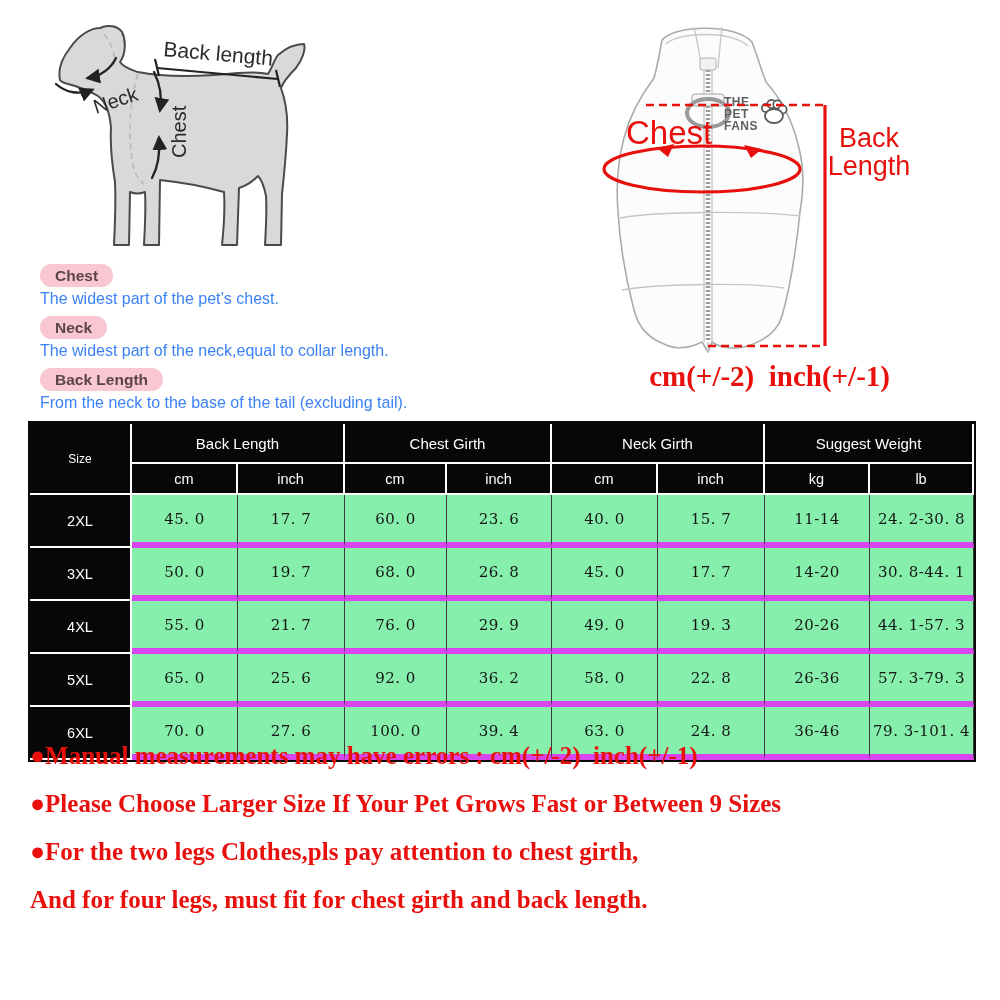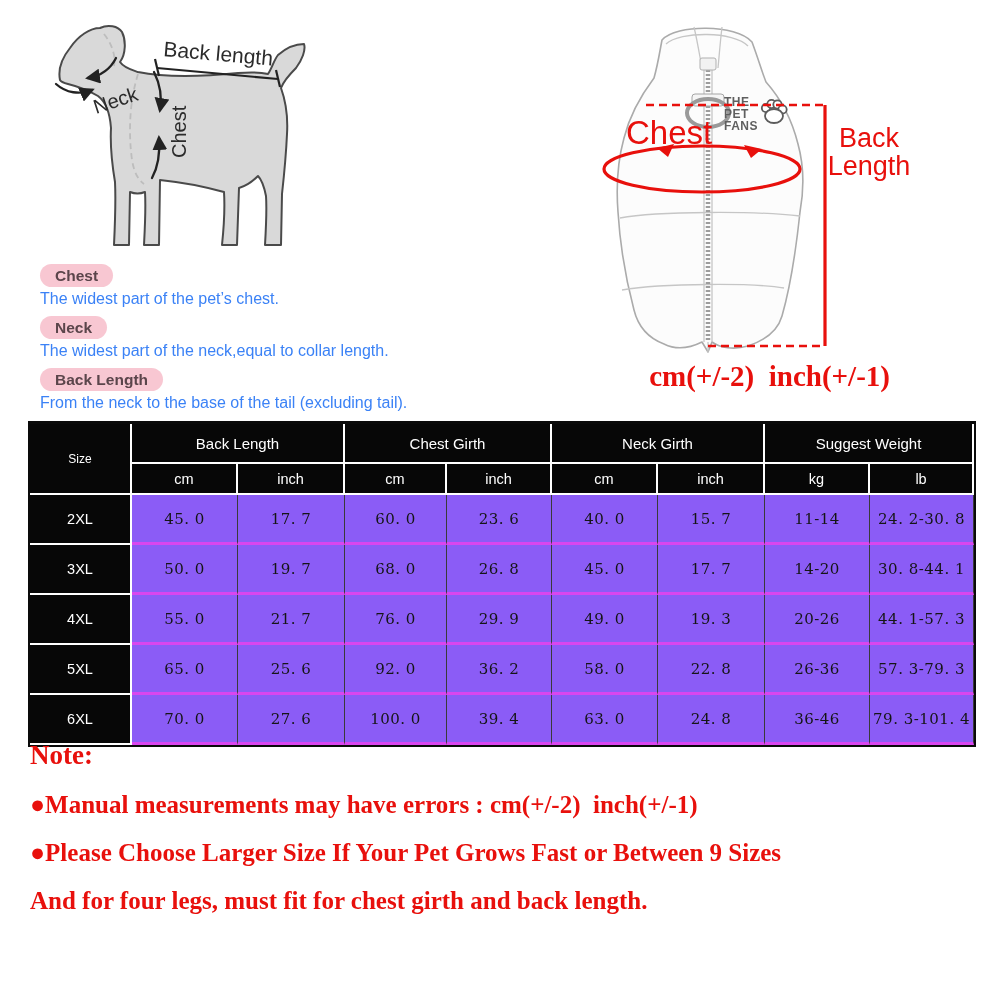--- a/index.html
+++ b/index.html
@@ -40,22 +40,22 @@
   
   .size-table{position:absolute;left:28px;top:421px;width:944px;border-spacing:0;table-layout:fixed;
         border:2px solid #0a0a0a;border-top-width:3px;}
   .size-table th,.size-table td{padding:0;text-align:center;vertical-align:middle;}
   .hblk{background:var(--table-header-bg,#070707);color:#fff;font-weight:normal;
         border-right:2px solid #fff;border-bottom:2px solid #fff;}
   .grp{height:38px;font-size:15px;}
   .unit{height:29px;font-size:14.5px;}
   .size-h{font-size:12px;}
   .size-c{font-size:14.5px;}
-  .size-table td{height:47px;background:#8b5cf6;color:#151515;
-        border-right:1px solid #3a3a3a;border-bottom:3px solid #d946ef;
+  .size-table td{height:47px;background:#86efac;color:#151515;
+        border-right:1px solid #3a3a3a;border-bottom:6px solid #d946ef;
         font-family:"DejaVu Serif",serif;font-size:15px;letter-spacing:.5px;white-space:pre;}
 
   
   .notes{position:absolute;left:30px;top:740px;width:950px;color:var(--accent-red,#e8100c);
         font-family:"Liberation Serif",serif;font-weight:bold;}
   .note-title{font-size:27px;margin:0 0 18px;}
   .note-line{font-size:25px;margin:0 0 17px;line-height:31px;white-space:pre;}
 </style>
 </head>
 <body>
@@ -268,21 +268,21 @@
           <td>39. 4</td>
           <td>63. 0</td>
           <td>24. 8</td>
           <td>36-46</td>
           <td>79. 3-101. 4</td>
         </tr>
       </tbody>
     </table>
 
   <div class="notes">
-    <p class="note-title">Note:</p>
     <div id="note-lines">
         <p class="note-line">●Manual measurements may have errors : cm(+/-2)  inch(+/-1)</p>
         <p class="note-line">●Please Choose Larger Size If Your Pet Grows Fast or Between 9 Sizes</p>
+        <p class="note-line">●For the two legs Clothes,pls pay attention to chest girth,</p>
         <p class="note-line">And for four legs, must fit for chest girth and back length.</p>
       </div>
   </div>
 
 </div>
 
 </body></html>

